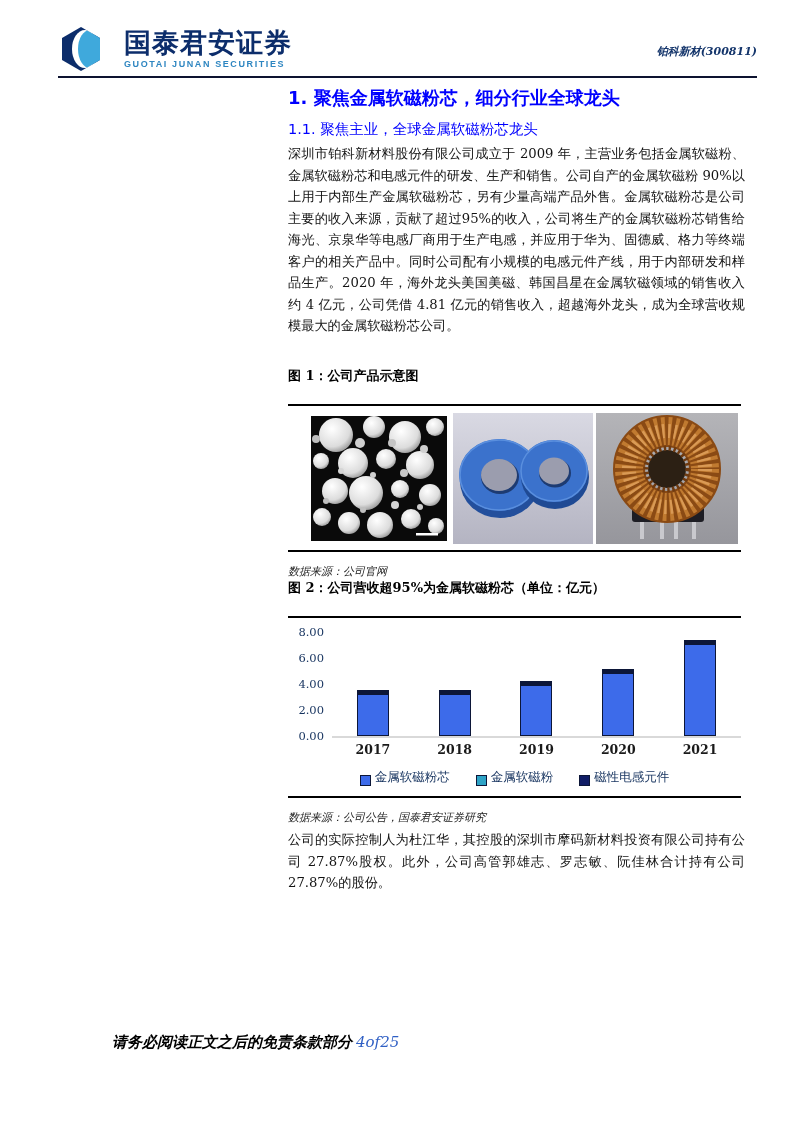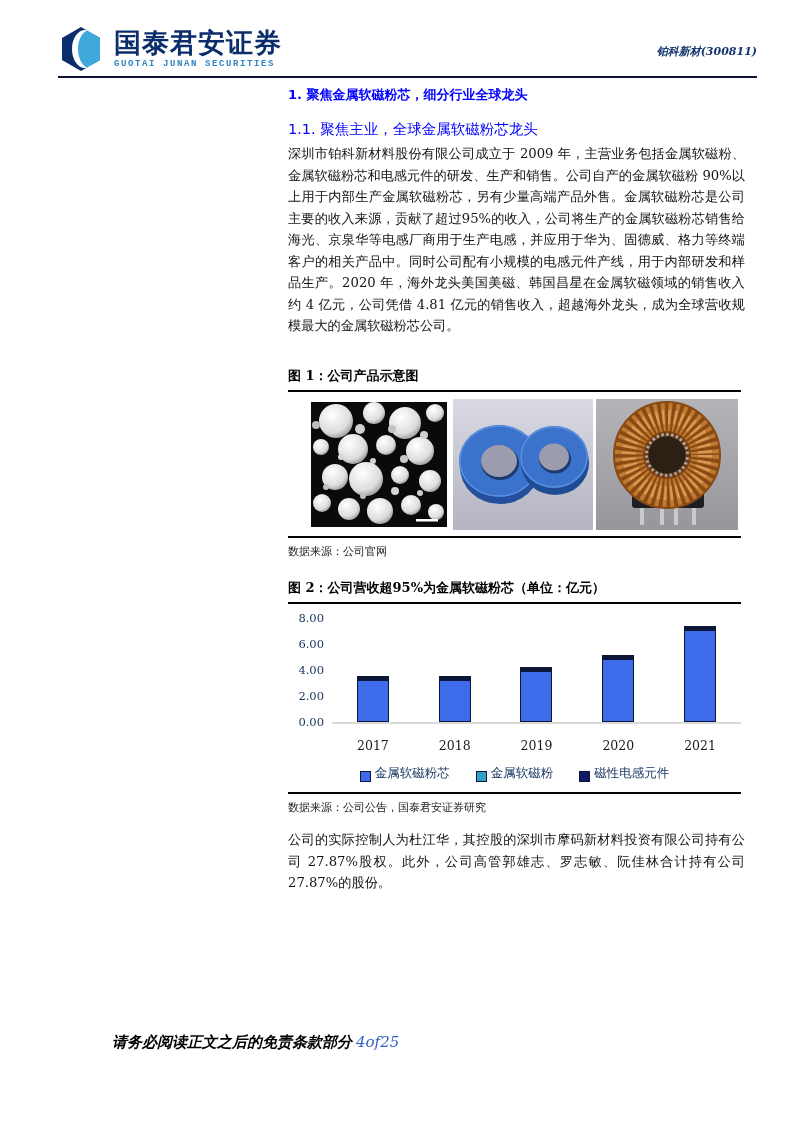--- a/index.html
+++ b/index.html
@@ -1,48 +1,48 @@
 <!DOCTYPE html>
 <html><head>
 <meta charset="utf-8">
 <style>
   html,body{margin:0;padding:0;background:#e8e8e8;}
   .page{
     position:relative;width:793px;height:1122px;margin:0 auto;background:#ffffff;
     font-family:"DejaVu Serif","Liberation Serif",serif;color:#111;overflow:hidden;
   }
   
-  .hdr-logo{position:absolute;left:58px;top:26px;display:flex;align-items:center;gap:10px;}
+  .hdr-logo{position:absolute;left:58px;top:26px;display:flex;align-items:center;gap:20px;}
   .brand-cn{font-family:"DejaVu Sans","Liberation Sans",sans-serif;font-weight:bold;font-size:27px;color:#0C2D6B;letter-spacing:1px;line-height:1;}
-  .brand-en{font-family:Liberation Mono, monospace;font-weight:bold;font-size:9px;color:#2E86C1;letter-spacing:1.6px;margin-top:3px;}
+  .brand-en{font-family:Liberation Sans, sans-serif;font-weight:bold;font-size:9px;color:#2E86C1;letter-spacing:1.6px;margin-top:3px;}
   .hdr-tag{position:absolute;top:44px;right:36px;font-size:11px;font-weight:bold;font-style:italic;color:#14356B;}
   .hdr-rule{position:absolute;left:58px;right:36px;top:76px;height:2px;background:#0D1330;}
   
-  .h1{position:absolute;left:288px;top:86px;width:460px;font-family:"DejaVu Sans","Liberation Sans",sans-serif;font-size:13px;font-weight:bold;color:#0000FE;}
+  .h1{position:absolute;left:288px;top:86px;width:460px;font-family:"DejaVu Sans","Liberation Sans",sans-serif;font-size:18px;font-weight:bold;color:#0000FE;}
   .h2{position:absolute;left:288px;top:120px;width:460px;font-family:"DejaVu Sans","Liberation Sans",sans-serif;font-size:14.5px;font-weight:normal;color:#0000FE;}
   .p1{position:absolute;left:288px;top:143px;width:457px;font-size:13.2px;line-height:21.5px;text-align:justify;color:#131313;}
   .p2{position:absolute;left:288px;top:829px;width:457px;font-size:13.2px;line-height:21.5px;text-align:justify;color:#131313;}
   
   .fig{position:absolute;left:288px;width:453px;}
   .fig1{top:367px;}
   .fig2{top:579px;}
-  .fig-title{font-size:13px;font-weight:bold;color:#000;padding-bottom:5px;border-bottom:2px solid #000;}
+  .fig-title{font-size:13px;font-weight:bold;color:#000;padding-bottom:19px;border-bottom:2px solid #000;}
   .fig-bottom{border-bottom:2px solid #000;}
-  .fig-src{font-size:11px;color:#222;padding-top:6px;}
+  .fig-src{font-size:11px;color:#222;padding-top:12px;font-style:italic;}
   .img-row{display:flex;gap:3px;padding:7px 0 6px 20px;}
   .img-row svg{display:block;}
   
   .chart{padding:14px 0 2px 0;}
   .chart-row{display:flex;}
   .yaxis{position:relative;width:44px;height:104px;flex:none;}
   .ytick{position:absolute;right:8px;font-size:11.5px;color:#15325E;}
   .plot{position:relative;flex:1;height:104px;border-bottom:2px solid #D9D9D9;display:flex;justify-content:space-around;align-items:flex-end;}
   .bar-col{display:flex;flex-direction:column-reverse;width:32px;}
   .seg{box-sizing:border-box;border:1px solid #0C1638;width:100%;}
-  .xlabels{display:flex;justify-content:space-around;margin-left:44px;padding-top:14px;}
+  .xlabels{display:flex;justify-content:space-around;margin-left:44px;padding-top:4px;font-weight:bold;}
   .xlab{font-size:12.5px;color:#1a1a1a;width:40px;text-align:center;}
   .legend{display:flex;justify-content:center;gap:26px;margin-top:12px;margin-bottom:8px;}
   .leg-item{display:flex;align-items:flex-end;gap:4px;font-size:12.5px;color:#15325E;}
   .leg-sq{width:9px;height:9px;border:1px solid #0C1638;flex:none;}
   
   .footer{position:absolute;left:112px;top:1033px;font-size:15px;font-weight:bold;font-style:italic;color:#000;}
   .footer .pg{color:#2F5FC4;font-weight:normal;padding-left:4px;}
 </style>
 </head>
 <body>

